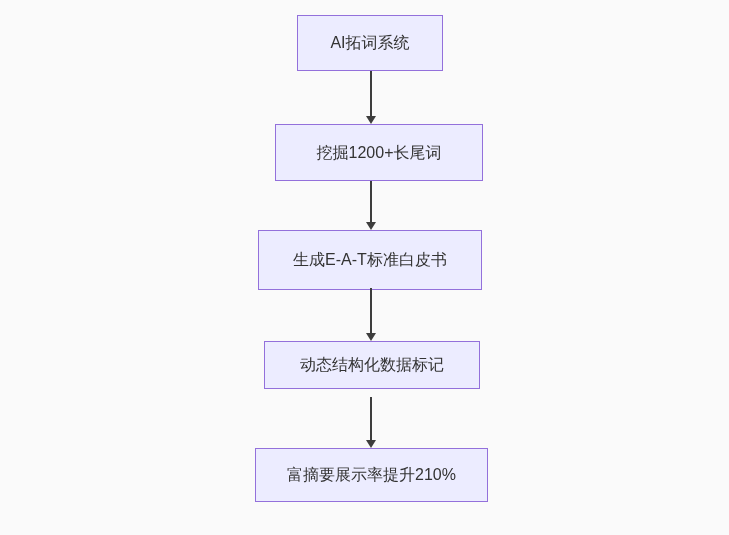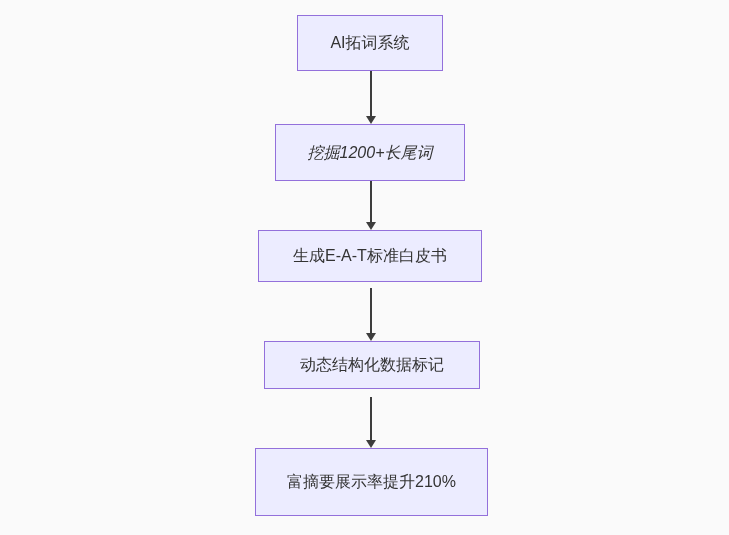--- a/index.html
+++ b/index.html
@@ -25,24 +25,24 @@
     display: flex;
     align-items: center;
     justify-content: center;
     color: var(--text, #333333);
     font-size: 16px;
     line-height: 1.2;
     text-align: center;
     white-space: nowrap;
   }
   .n1 { left: 297px; top: 15px;  width: 146px; height: 56px; }
-  .n2 { left: 275px; top: 124px; width: 190px; height: 57px; font-style: italic; }
-  .n3 { left: 258px; top: 230px; width: 224px; height: 52px; }
+  .n2 { left: 275px; top: 124px; width: 208px; height: 57px; }
+  .n3 { left: 258px; top: 230px; width: 224px; height: 60px; }
   .n4 { left: 264px; top: 341px; width: 216px; height: 48px; }
-  .n5 { left: 255px; top: 448px; width: 233px; height: 68px; }
+  .n5 { left: 255px; top: 448px; width: 233px; height: 54px; }
 
   .flow-arrow {
     position: absolute;
     left: 364px;
     width: 13px;
     display: flex;
     flex-direction: column;
     align-items: center;
   }
   .a1 { top: 71px;  height: 53px; }

